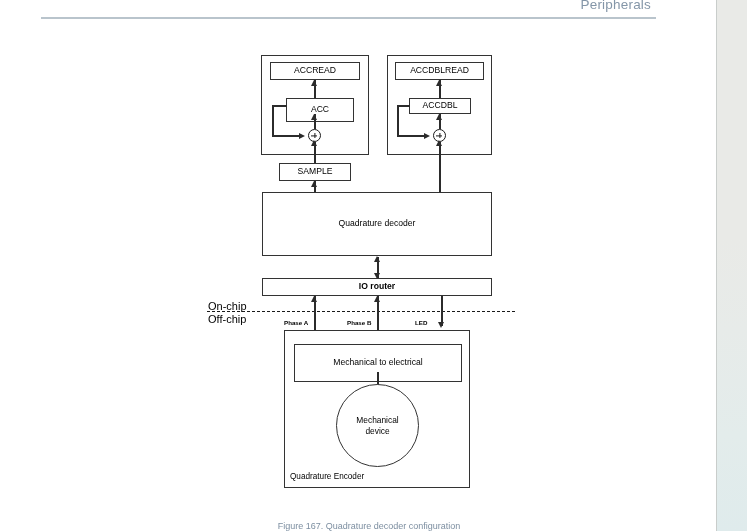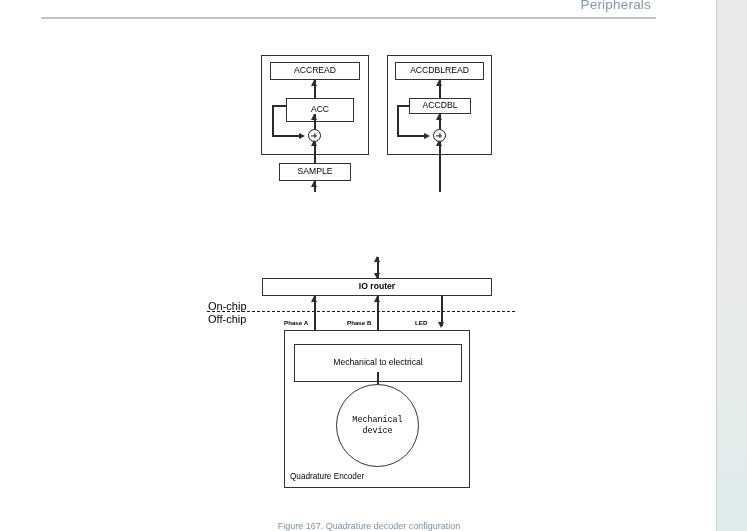--- a/index.html
+++ b/index.html
@@ -242,20 +242,23 @@
 
   <div class="vline" style="left:428px; top:155px; height:37px;"></div>
 
   <div class="box" style="left:268px; top:163px; width:72px; height:18px;">
     <div class="box-label">SAMPLE</div>
   </div>
 
   <div class="vline" style="left:303px; top:181px; height:11px;"></div>
   <div class="arrow-up" style="left:300.2px; top:181px;"></div>
 
+  <div class="box" style="left:251px; top:192px; width:230px; height:64px;">
+    <div class="box-label">Quadrature decoder</div>
+  </div>
 
   <div class="vline" style="left:366px; top:257px; height:21px;"></div>
   <div class="arrow-up" style="left:363.2px; top:256px;"></div>
   <div class="arrow-down" style="left:363.2px; top:273px;"></div>
 
   <div class="box" style="left:251px; top:278px; width:230px; height:18px;font-weight:bold;">
     <div class="box-label">IO router</div>
   </div>
 
   <div class="dashed-line" style="left:196px; top:311px; width:308px;"></div>
@@ -277,21 +280,21 @@
   <div class="box" style="left:273px; top:330px; width:186px; height:158px;">
   </div>
   <div class="corner-label" style="left:279px; top:472px;">Quadrature Encoder</div>
 
   <div class="box" style="left:283px; top:344px; width:168px; height:38px;">
     <div class="box-label">Mechanical to electrical</div>
   </div>
 
   <div class="vline" style="left:366px; top:372px; height:13px;"></div>
 
-  <div class="circle-device" style="left:325px; top:384px; width:83px; height:83px;font-family:Liberation Mono, monospace;">
+  <div class="circle-device" style="left:325px; top:384px; width:83px; height:83px;">
     <div>
       <div>Mechanical</div>
       <div>device</div>
     </div>
   </div>
 
   <div id="figure-caption">Figure 167. Quadrature decoder configuration</div>
 
 </div>
 

